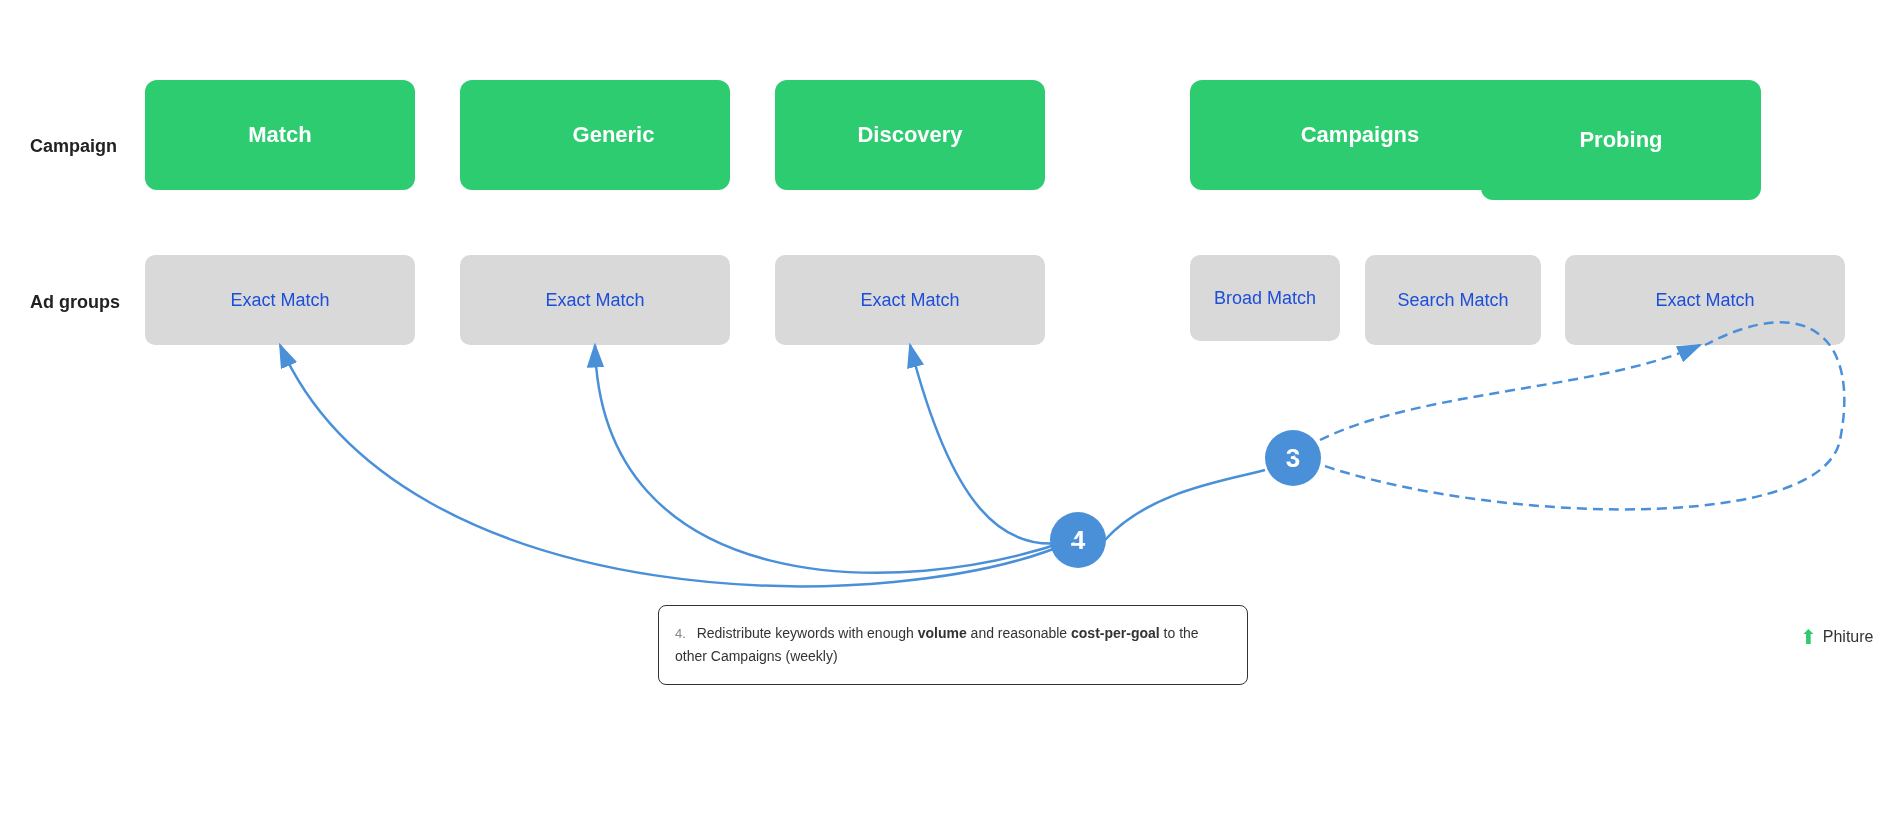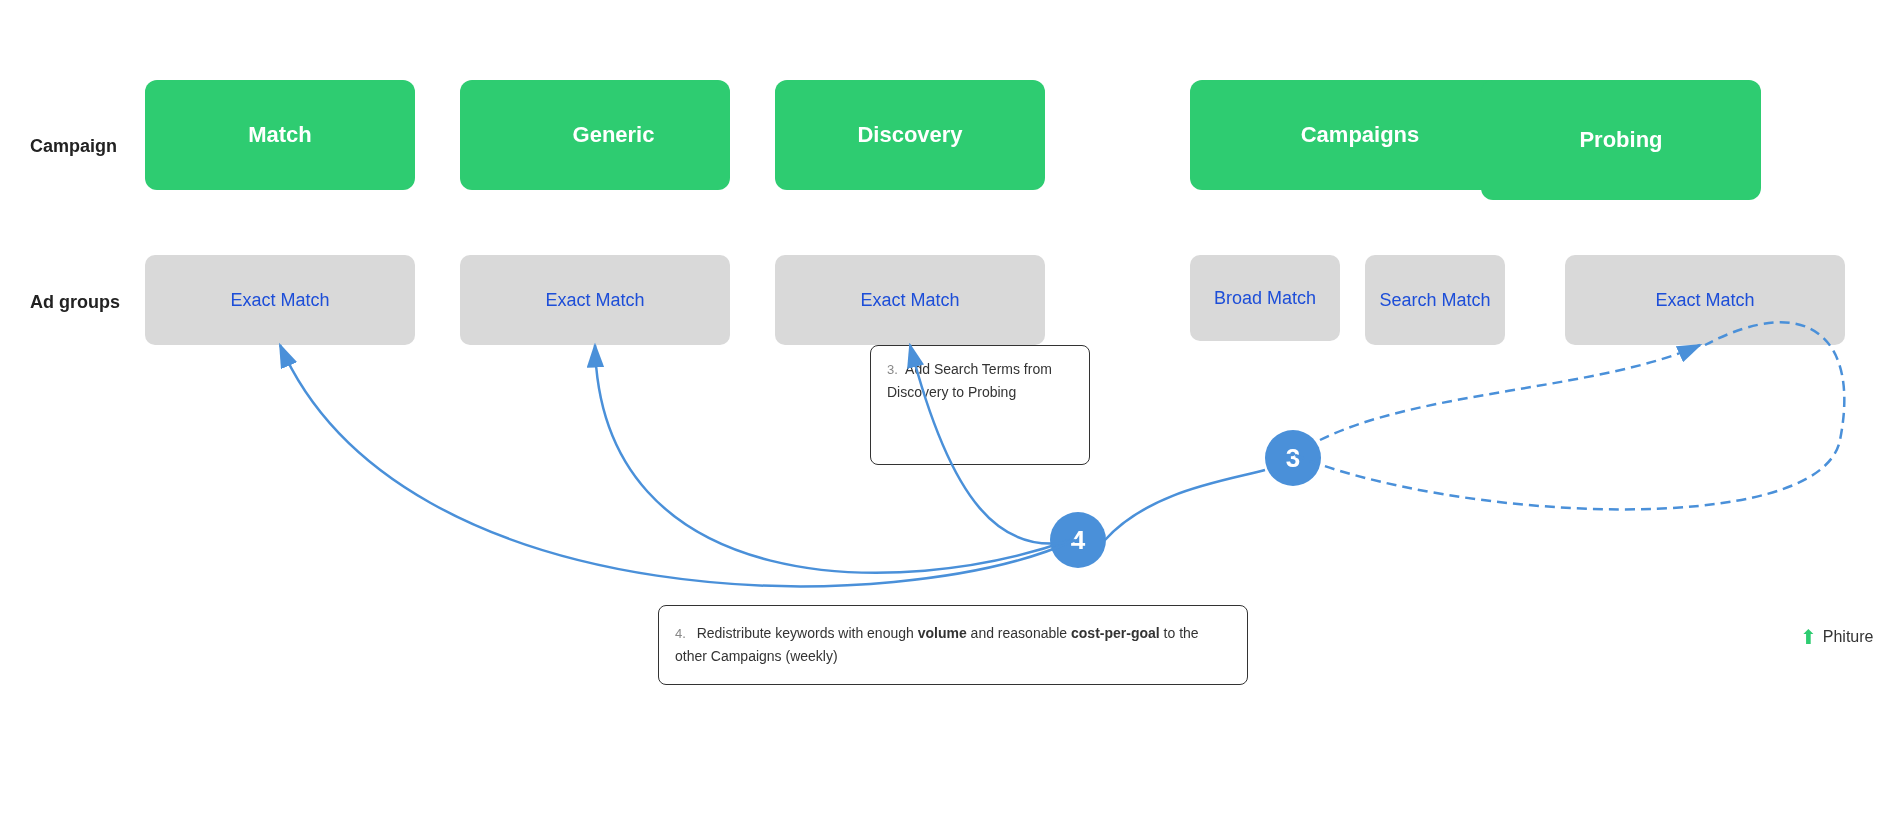--- a/index.html
+++ b/index.html
@@ -132,30 +132,27 @@
   </div>
   <div class="adgroup-box" style="left:460px; top:255px; width:270px; height:90px;">
     <span>Exact Match</span>
   </div>
   <div class="adgroup-box" style="left:775px; top:255px; width:270px; height:90px;">
     <span>Exact Match</span>
   </div>
   <div class="adgroup-box" style="left:1190px; top:255px; width:150px; height:86px; white-space:pre-line;">
     <span>Broad Match</span>
   </div>
-  <div class="adgroup-box" style="left:1365px; top:255px; width:140px; height:90px; white-space:pre-line;">
+  <div class="adgroup-box" style="left:1365px; top:255px; width:176px; height:90px; white-space:pre-line;">
     <span>Search Match</span>
   </div>
   <div class="adgroup-box" style="left:1565px; top:255px; width:280px; height:90px;">
     <span>Exact Match</span>
   </div>
 
-  <div class="annotation-box" style="left:870px; top:345px; width:220px; height:120px;">
-    <span style="font-size:13px; color:#888;">3.&nbsp;&nbsp;</span><span style="font-size:14px;">Add Search Terms from Discovery to Probing</span>
-  </div>
 
   <div class="annotation-box" style="left:658px; top:605px; width:590px; height:80px; display:flex; align-items:center;">
     <div style="font-size:14px; line-height:1.6;">
       <span style="color:#888; font-size:13px;">4.&nbsp;&nbsp;&nbsp;</span>Redistribute keywords with enough <strong>volume</strong> and reasonable <strong>cost-per-goal</strong> to the other Campaigns (weekly)
     </div>
   </div>
 
   <div class="circle-badge" style="left:1050px; top:512px;">
     <span>4</span>
   </div>

